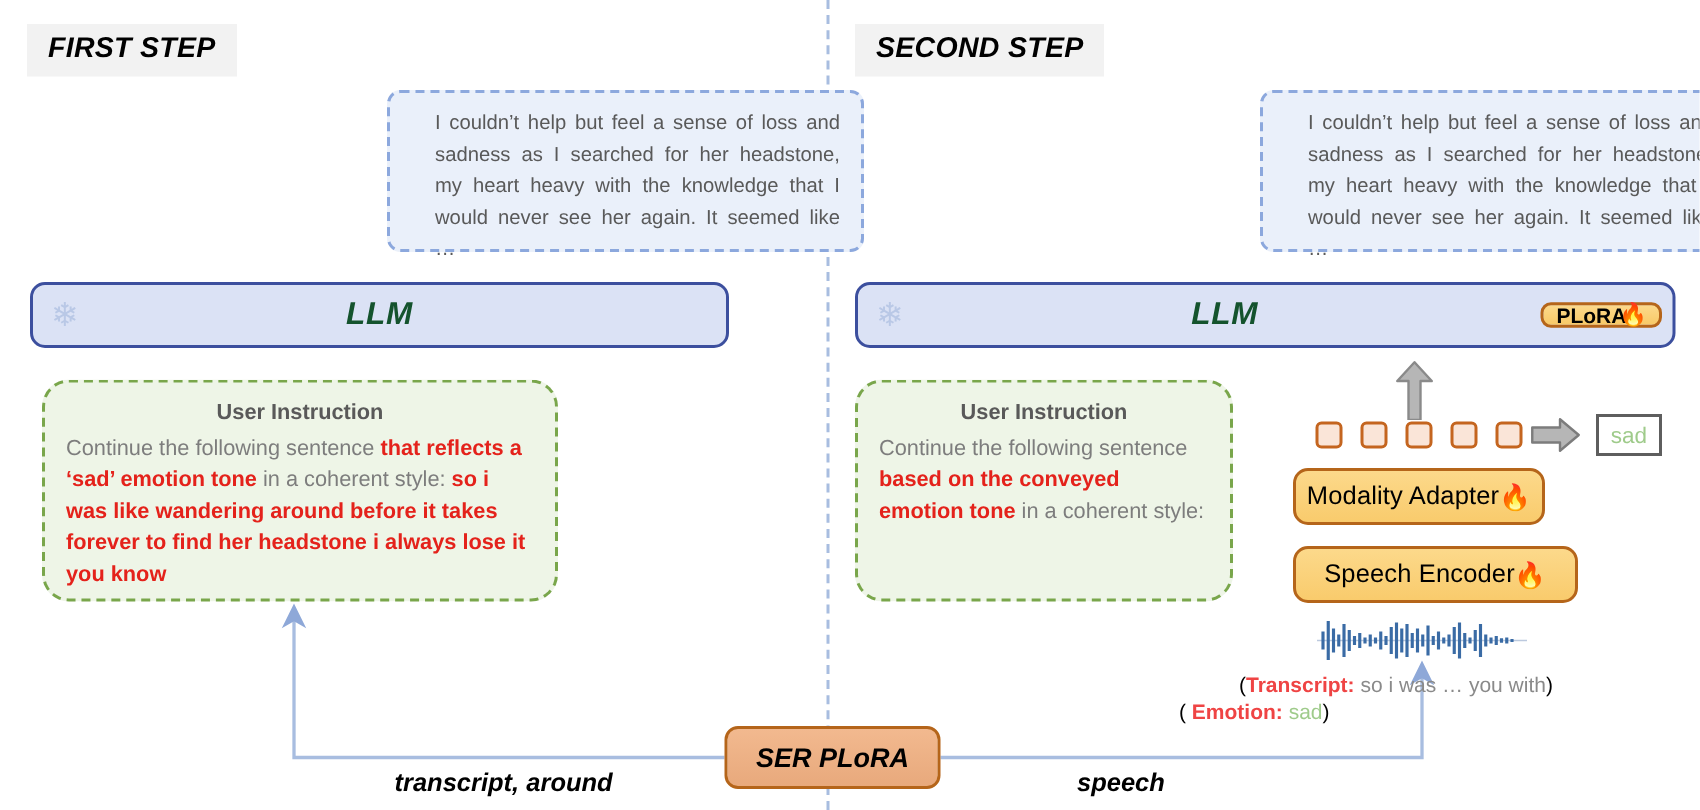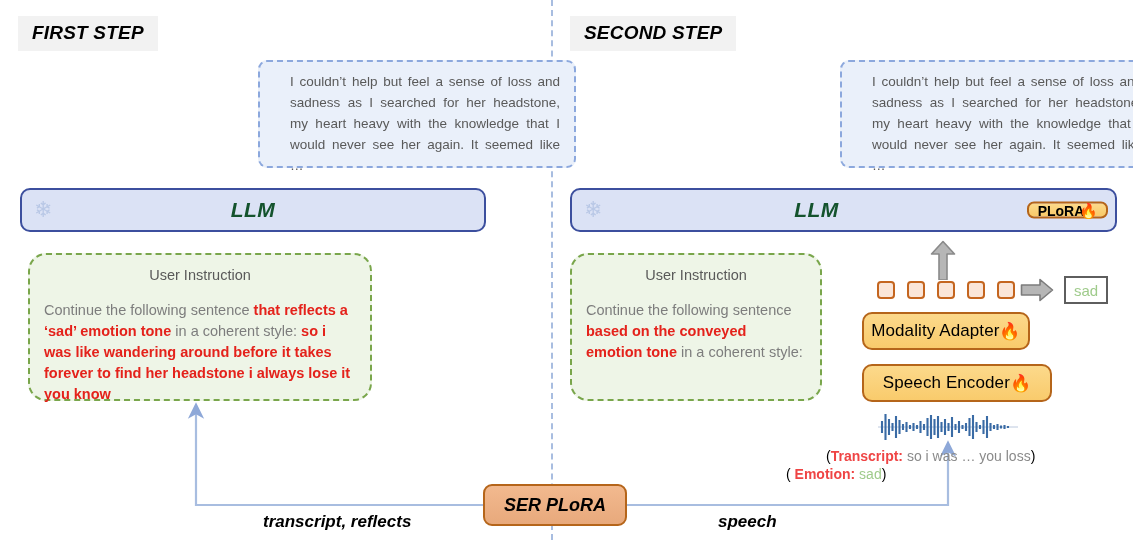--- a/index.html
+++ b/index.html
@@ -122,24 +122,24 @@
     padding: 10px 14px;
     font-size: 14.5px;
     line-height: 21px;
     color: #7d7d7d;
   }
   #instr-1 { left: 28px; top: 253px; width: 344px; height: 148px; }
   #instr-2 { left: 570px; top: 253px; width: 252px; height: 148px; }
   .instr-title {
     display: block;
     text-align: center;
-    font-weight: normal;
+    font-weight: bold;
     color: #595959;
     font-size: 14.5px;
-    margin-bottom: 14px;
+    margin-bottom: 3px;
   }
   .red { color: #e4221b; font-weight: bold; }
   #instr-2 .instr-body { text-align: center; }
 
   
   .tokens {
     position: absolute;
     left: 877px; top: 281px;
     display: flex;
     gap: 12px;
@@ -362,26 +362,26 @@
       <line x1="116" y1="15" x2="116" y2="19"></line>
       <line x1="119.5" y1="14" x2="119.5" y2="20"></line>
       <line x1="123" y1="15.5" x2="123" y2="18.5"></line>
       <line x1="126.5" y1="15" x2="126.5" y2="19"></line>
       <line x1="130" y1="16" x2="130" y2="18"></line>
     </g>
   </svg>
 
   <div class="caption" id="caption-transcript">
     <span class="paren">(</span><b>Transcript:</b>
-    <span>so i was … you loss</span><span class="paren">)</span>
+    <span>so i was … you with</span><span class="paren">)</span>
   </div>
   <div class="caption" id="caption-emotion">
     <span class="paren">(</span>
     <b>Emotion:</b>
     <span class="green-val">sad</span><span class="paren">)</span>
   </div>
 
   <div id="ser-data">SER PLoRA</div>
 
-  <div class="arrow-label" id="label-left">transcript, reflects</div>
+  <div class="arrow-label" id="label-left">transcript, around</div>
   <div class="arrow-label" id="label-right">speech</div>
 
 </div>
 
 </body></html>

